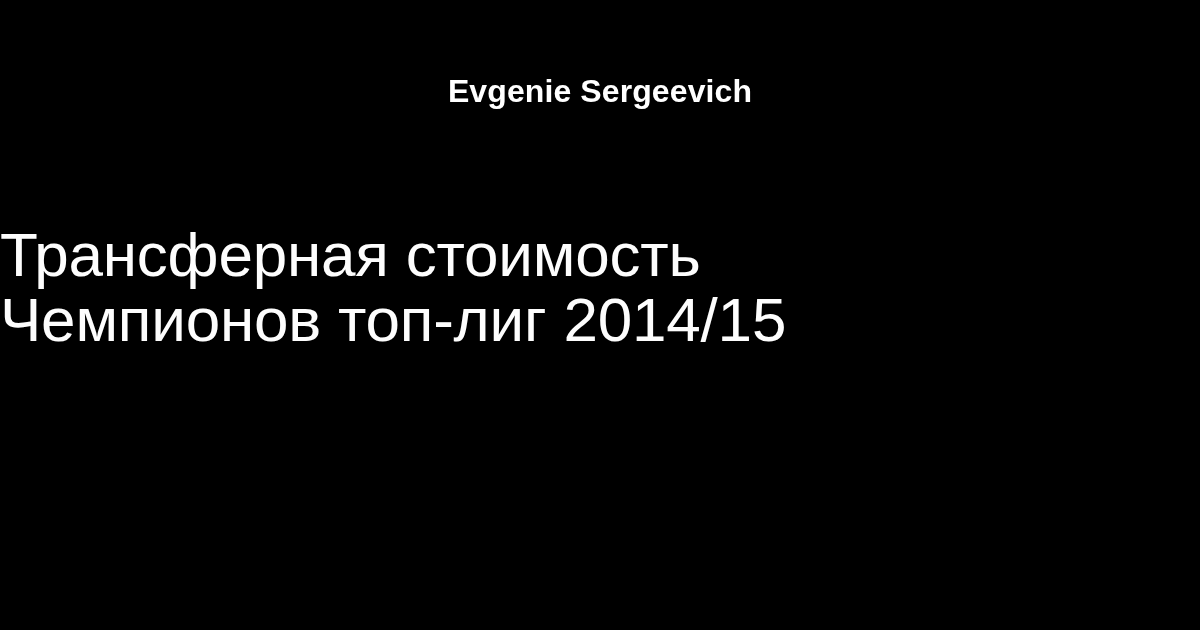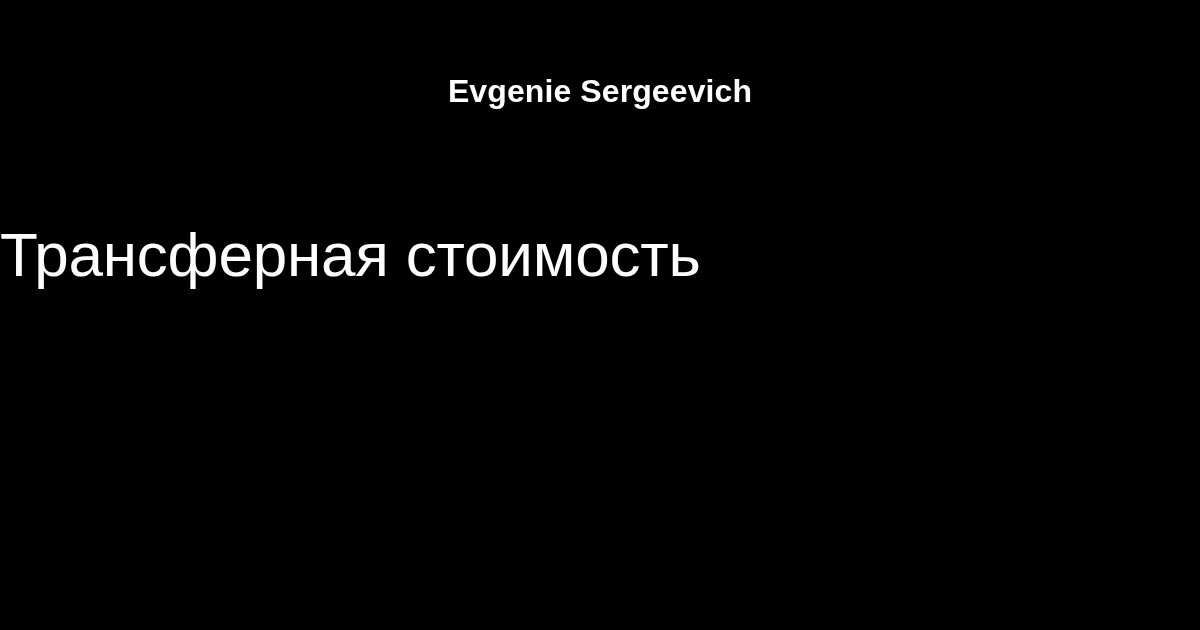--- a/index.html
+++ b/index.html
@@ -76,16 +76,17 @@
 
 <div class="slide">
 
   <div class="byline-row">
     <p class="byline">Evgenie Sergeevich</p>
   </div>
 
   <div class="title-block">
     <h1 class="title">
       <span class="title-line">Трансферная стоимость</span>
+      <span class="title-line">Чемпионов топ-лиг 2014/15</span>
     </h1>
   </div>
 
 </div>
 
 </body></html>

